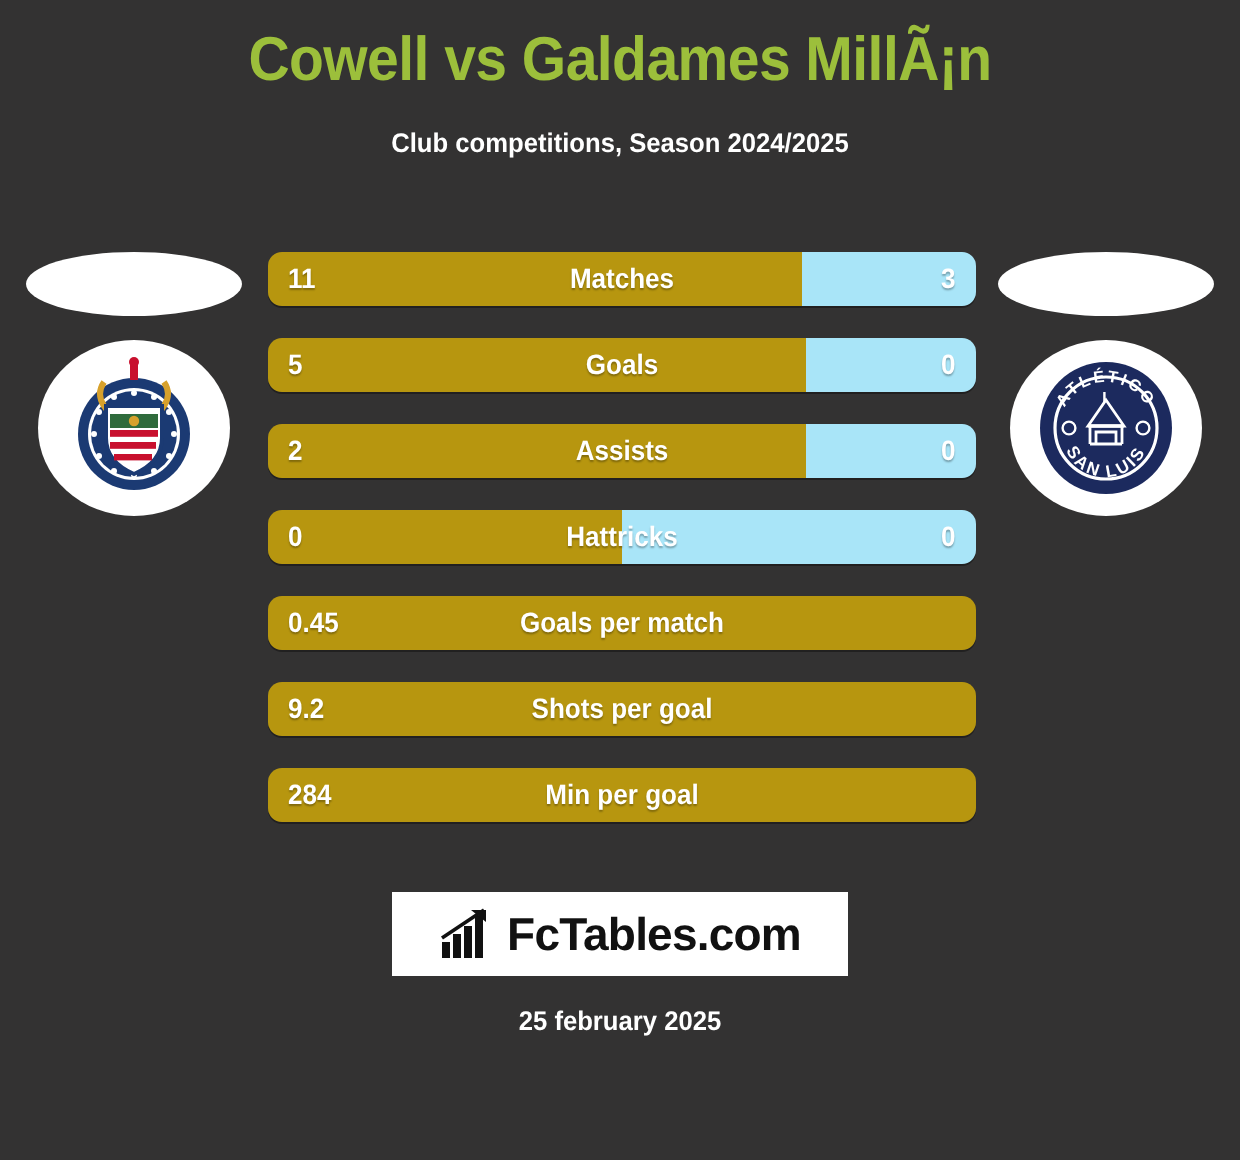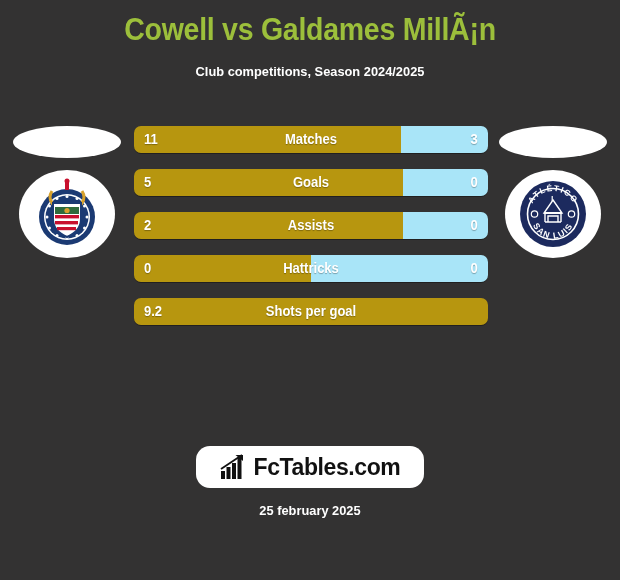--- a/index.html
+++ b/index.html
@@ -89,21 +89,20 @@
     transform:scaleX(0.93);
   }
 
   
   .watermark{
     position:absolute;left:196px;top:446px;
     width:228px;height:42px;
     background:#ffffff;
     display:flex;align-items:center;justify-content:center;
     gap:7px;
-    border-radius:14px;
   }
   .wm-text{
     color:#111111;
     font-size:23px;
     font-weight:bold;
     letter-spacing:-0.4px;
   }
   .wm-icon{display:block;}
 
   .footer-date{
@@ -216,22 +215,32 @@
       </div>
       <div class="bar-row">
         <div class="bar-left" style="width: 50%;"></div>
         <div class="bar-right" style="width: 50%;"></div>
         <div class="val home">0</div>
         <div class="bar-label">Hattricks</div>
         <div class="val away">0</div>
       </div>
       <div class="bar-row">
         <div class="bar-left" style="width: 100%;"></div>
+        <div class="val home">0.45</div>
+        <div class="bar-label">Goals per match</div>
+      </div>
+      <div class="bar-row">
+        <div class="bar-left" style="width: 100%;"></div>
         <div class="val home">9.2</div>
         <div class="bar-label">Shots per goal</div>
+      </div>
+      <div class="bar-row">
+        <div class="bar-left" style="width: 100%;"></div>
+        <div class="val home">284</div>
+        <div class="bar-label">Min per goal</div>
       </div>
     </div>
 
   <div class="watermark">
     <svg class="wm-icon" width="27" height="26" viewBox="0 0 27 26">
       <g fill="#111111">
         <rect x="1" y="17" width="4" height="8"></rect>
         <rect x="6.5" y="13" width="4" height="12"></rect>
         <rect x="12" y="9" width="4" height="16"></rect>
         <rect x="17.5" y="4" width="4" height="21"></rect>

